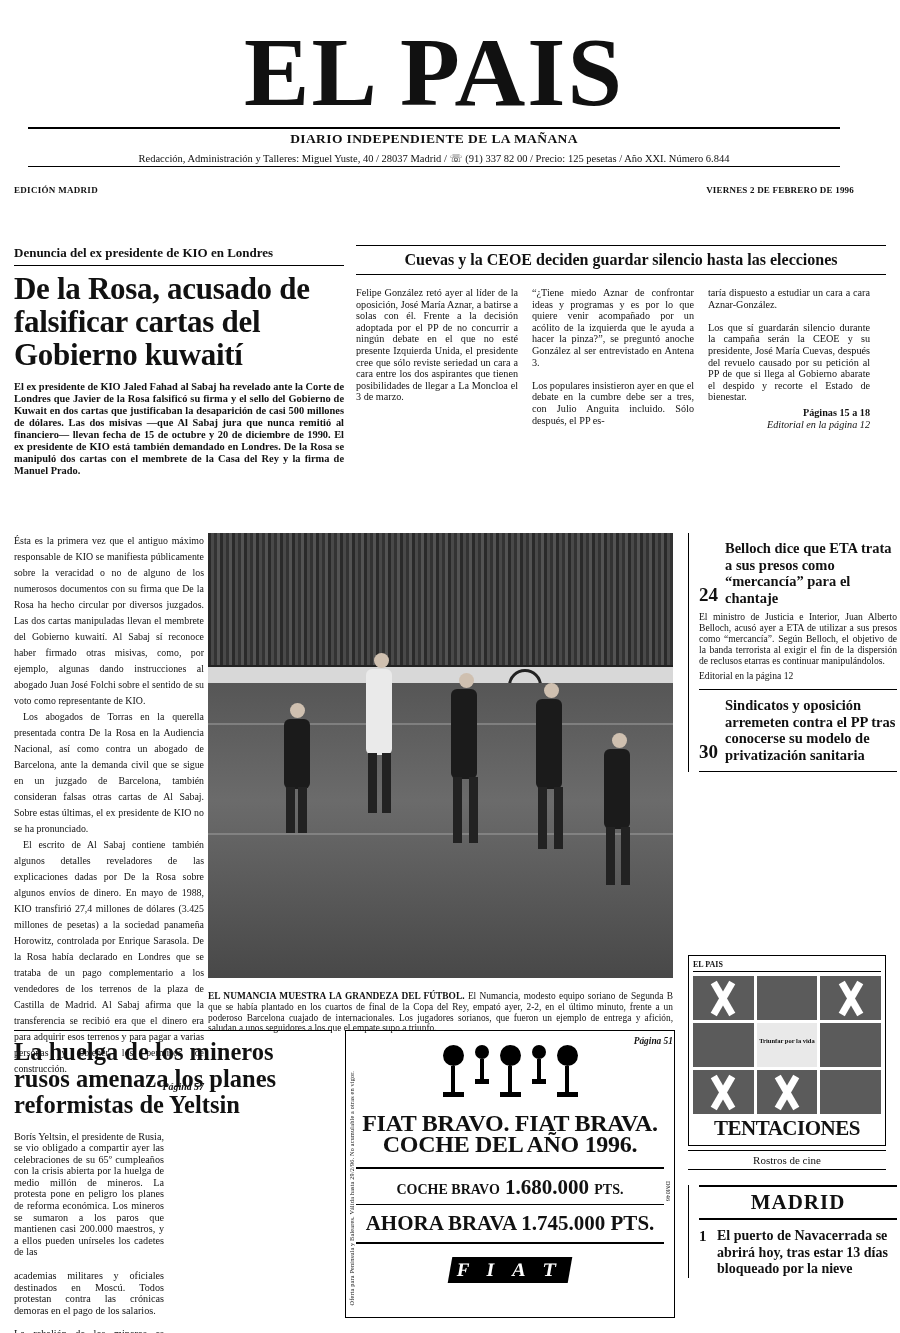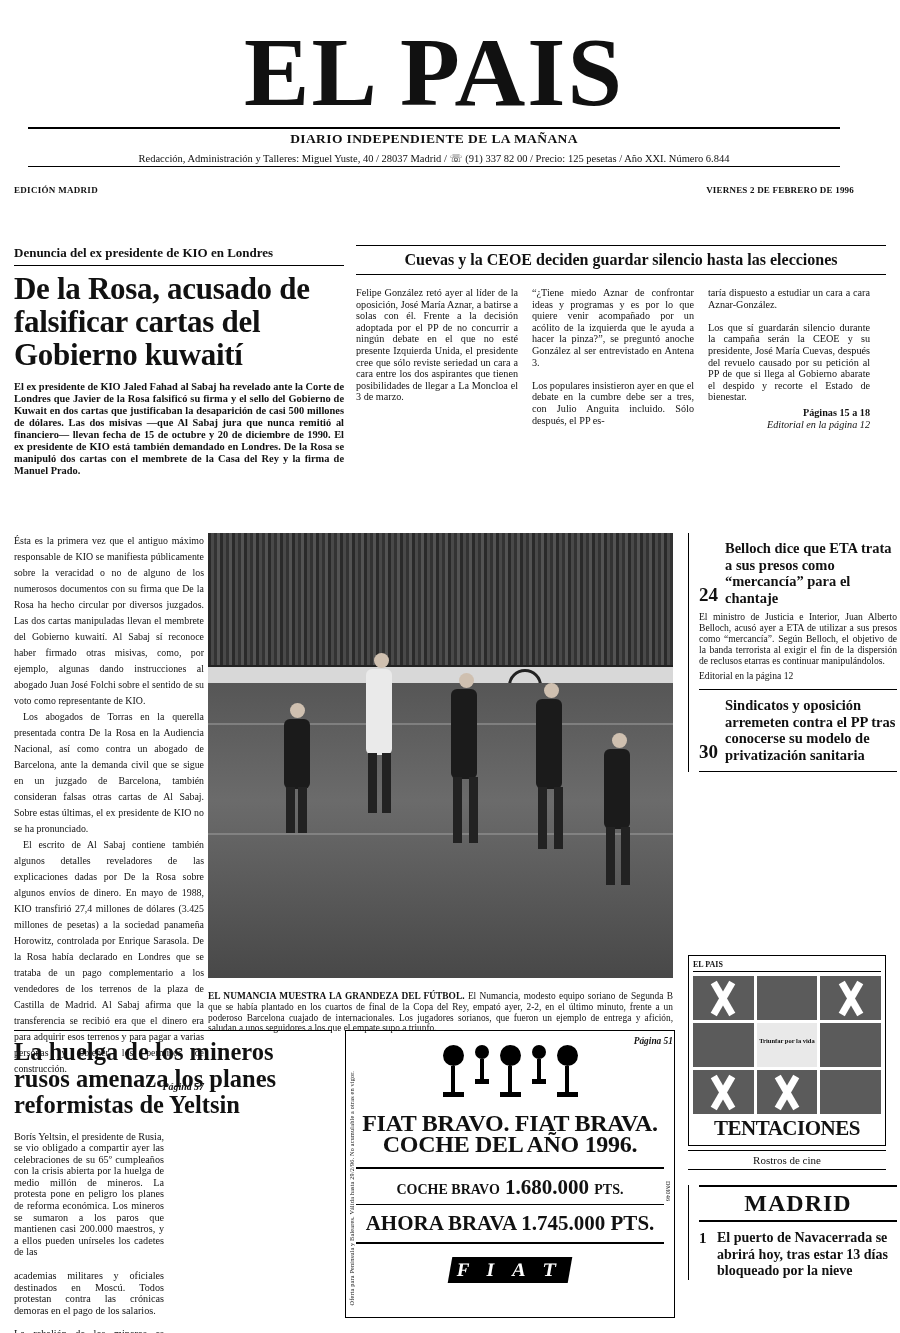--- a/index.html
+++ b/index.html
@@ -64,21 +64,21 @@
   .tent-cell.white{background:#e9e9e9;}
   .xmark{position:absolute;left:0;top:0;right:0;bottom:0;}
   .xmark:before,.xmark:after{content:"";position:absolute;left:50%;top:8%;width:7px;height:84%;background:#fff;}
   .xmark:before{transform:translateX(-50%) rotate(30deg);}
   .xmark:after{transform:translateX(-50%) rotate(-30deg);}
   .tent-word{text-align:center;font-weight:bold;font-size:21px;letter-spacing:-0.5px;margin-top:2px;}
   .tent-foot{text-align:center;font-size:11px;margin-top:4px;border-top:1px solid #000;border-bottom:1px solid #000;padding:3px 0;}
 
   
   .madrid{position:absolute;left:688px;top:1185px;width:198px;border-left:1px solid #000;padding-left:10px;}
-  .madrid-title{text-align:center;font-weight:bold;font-size:24px;letter-spacing:1px;border-bottom:2px solid #000;border-top:2px solid #000;padding:3px 0;}
+  .madrid-title{text-align:center;font-weight:bold;font-size:21px;letter-spacing:1px;border-bottom:2px solid #000;border-top:2px solid #000;padding:3px 0;}
   .madrid-row{display:flex;margin-top:8px;}
   .madrid-num{font-size:15px;font-weight:bold;width:18px;flex:0 0 18px;}
   .madrid-head{font-size:14px;line-height:16.5px;font-weight:bold;}
 
   
   .botleft{position:absolute;left:14px;top:1030px;width:318px;}
   .hl-bot{font-size:24.5px;line-height:26.5px;font-weight:bold;}
 
   
   .ad{position:absolute;left:345px;top:1030px;width:330px;border:1px solid #000;height:288px;box-sizing:border-box;padding:8px 10px;}

